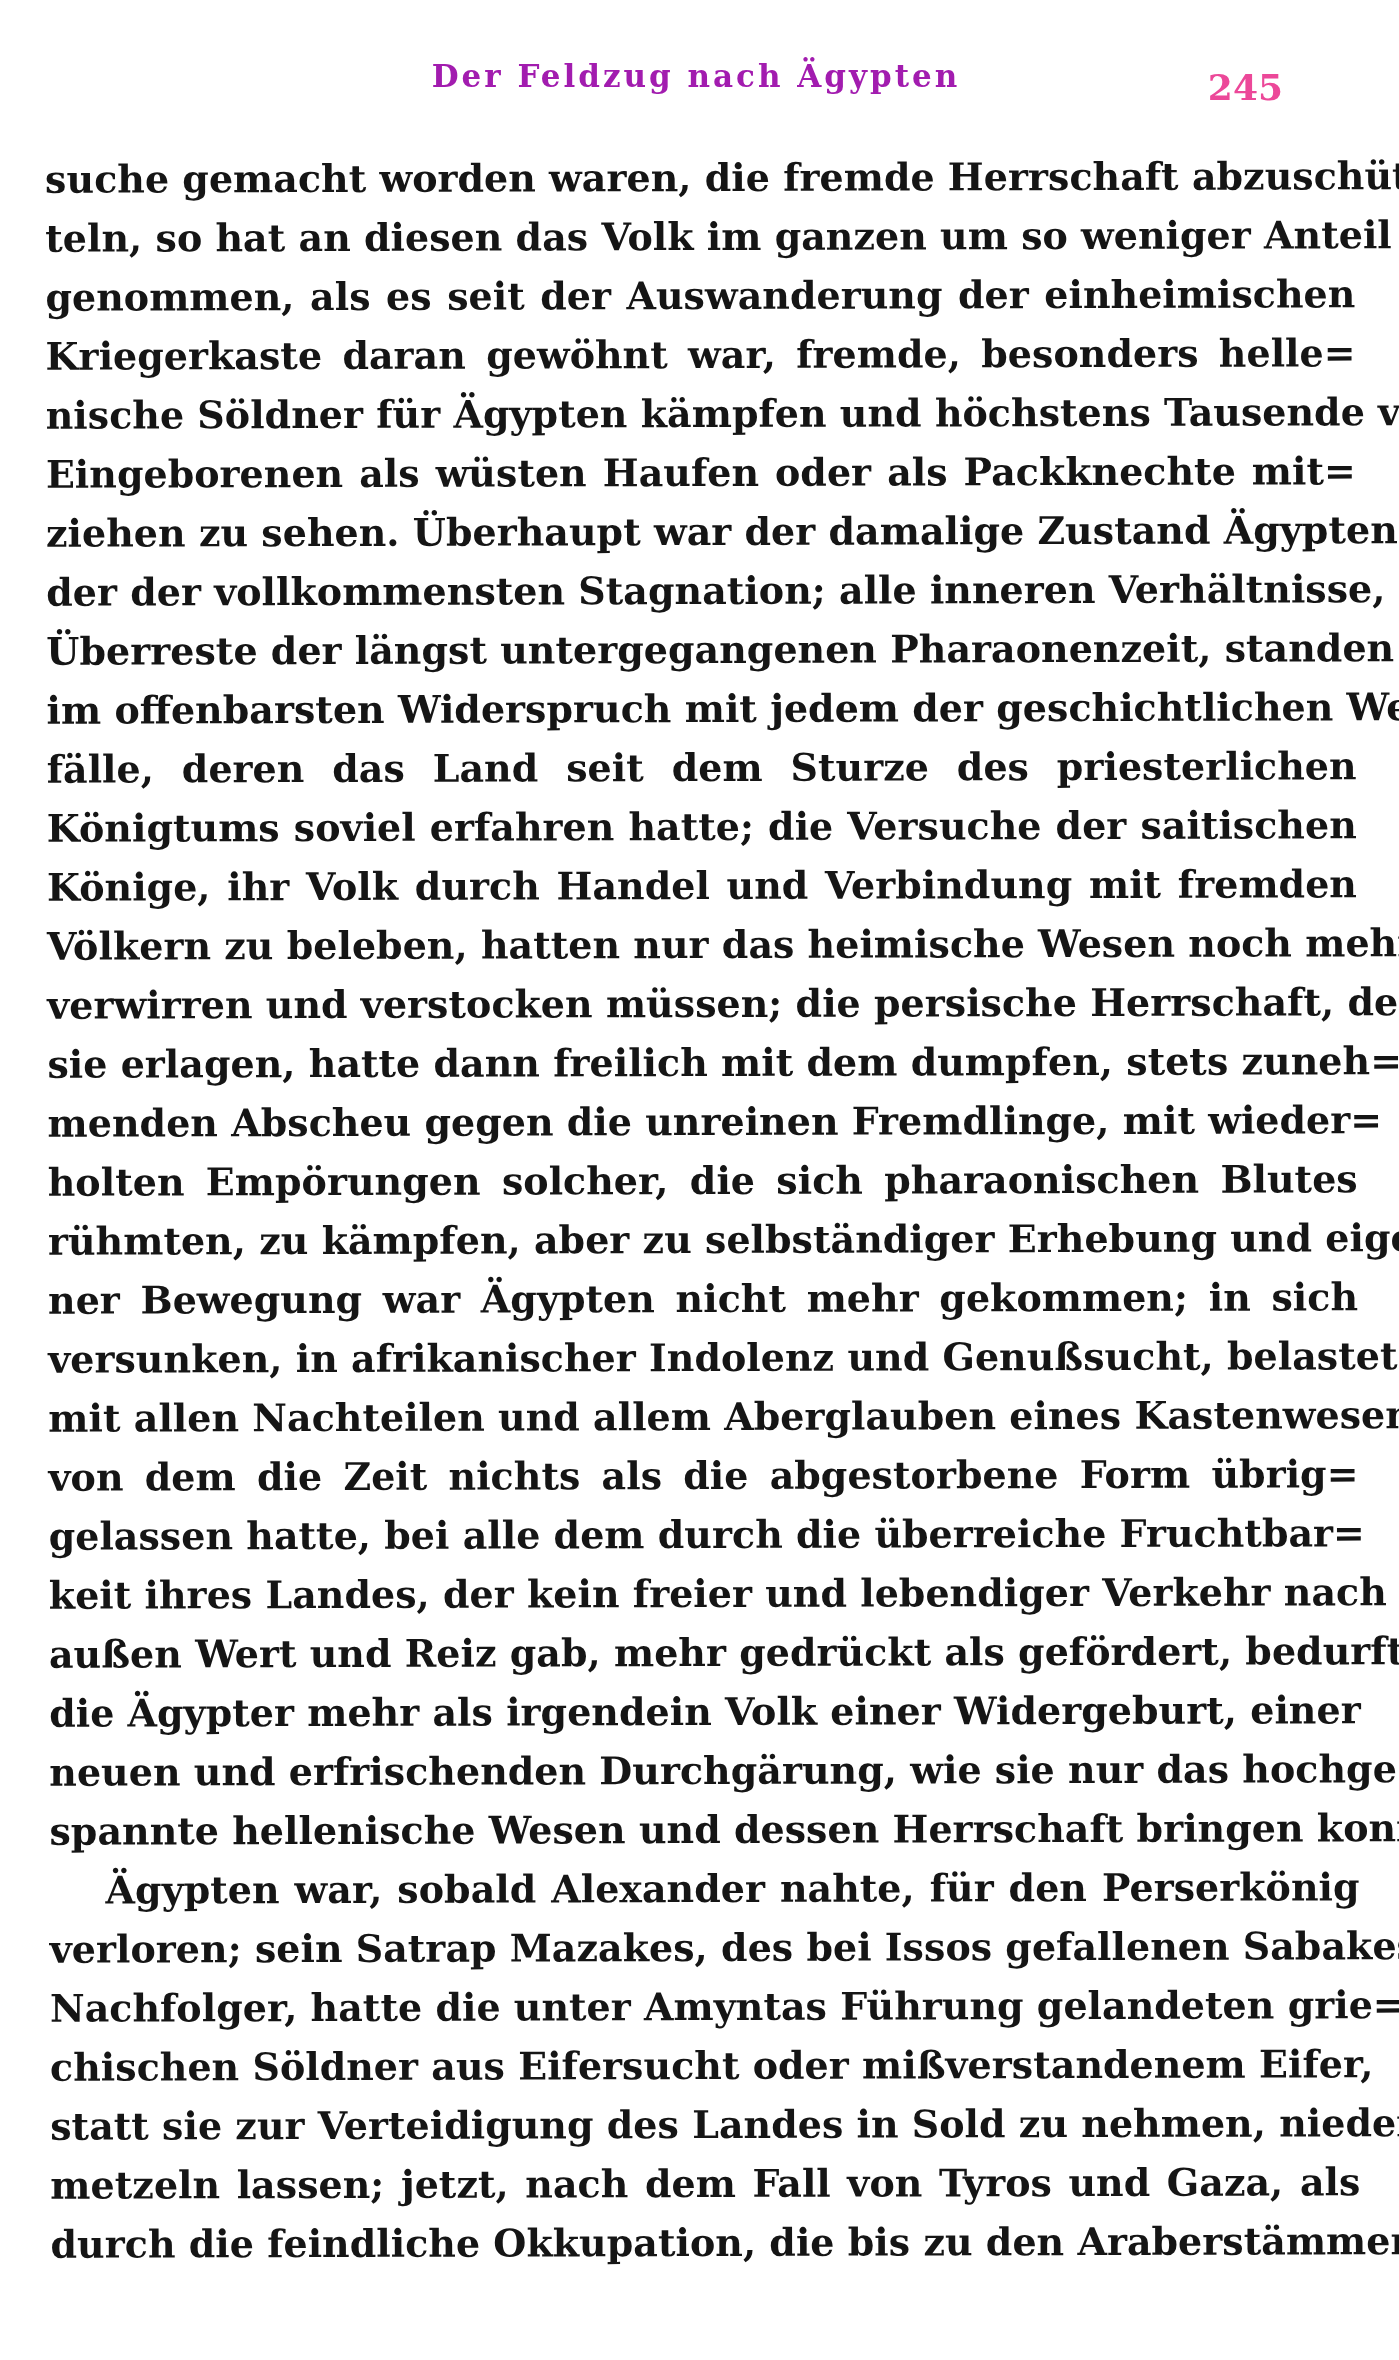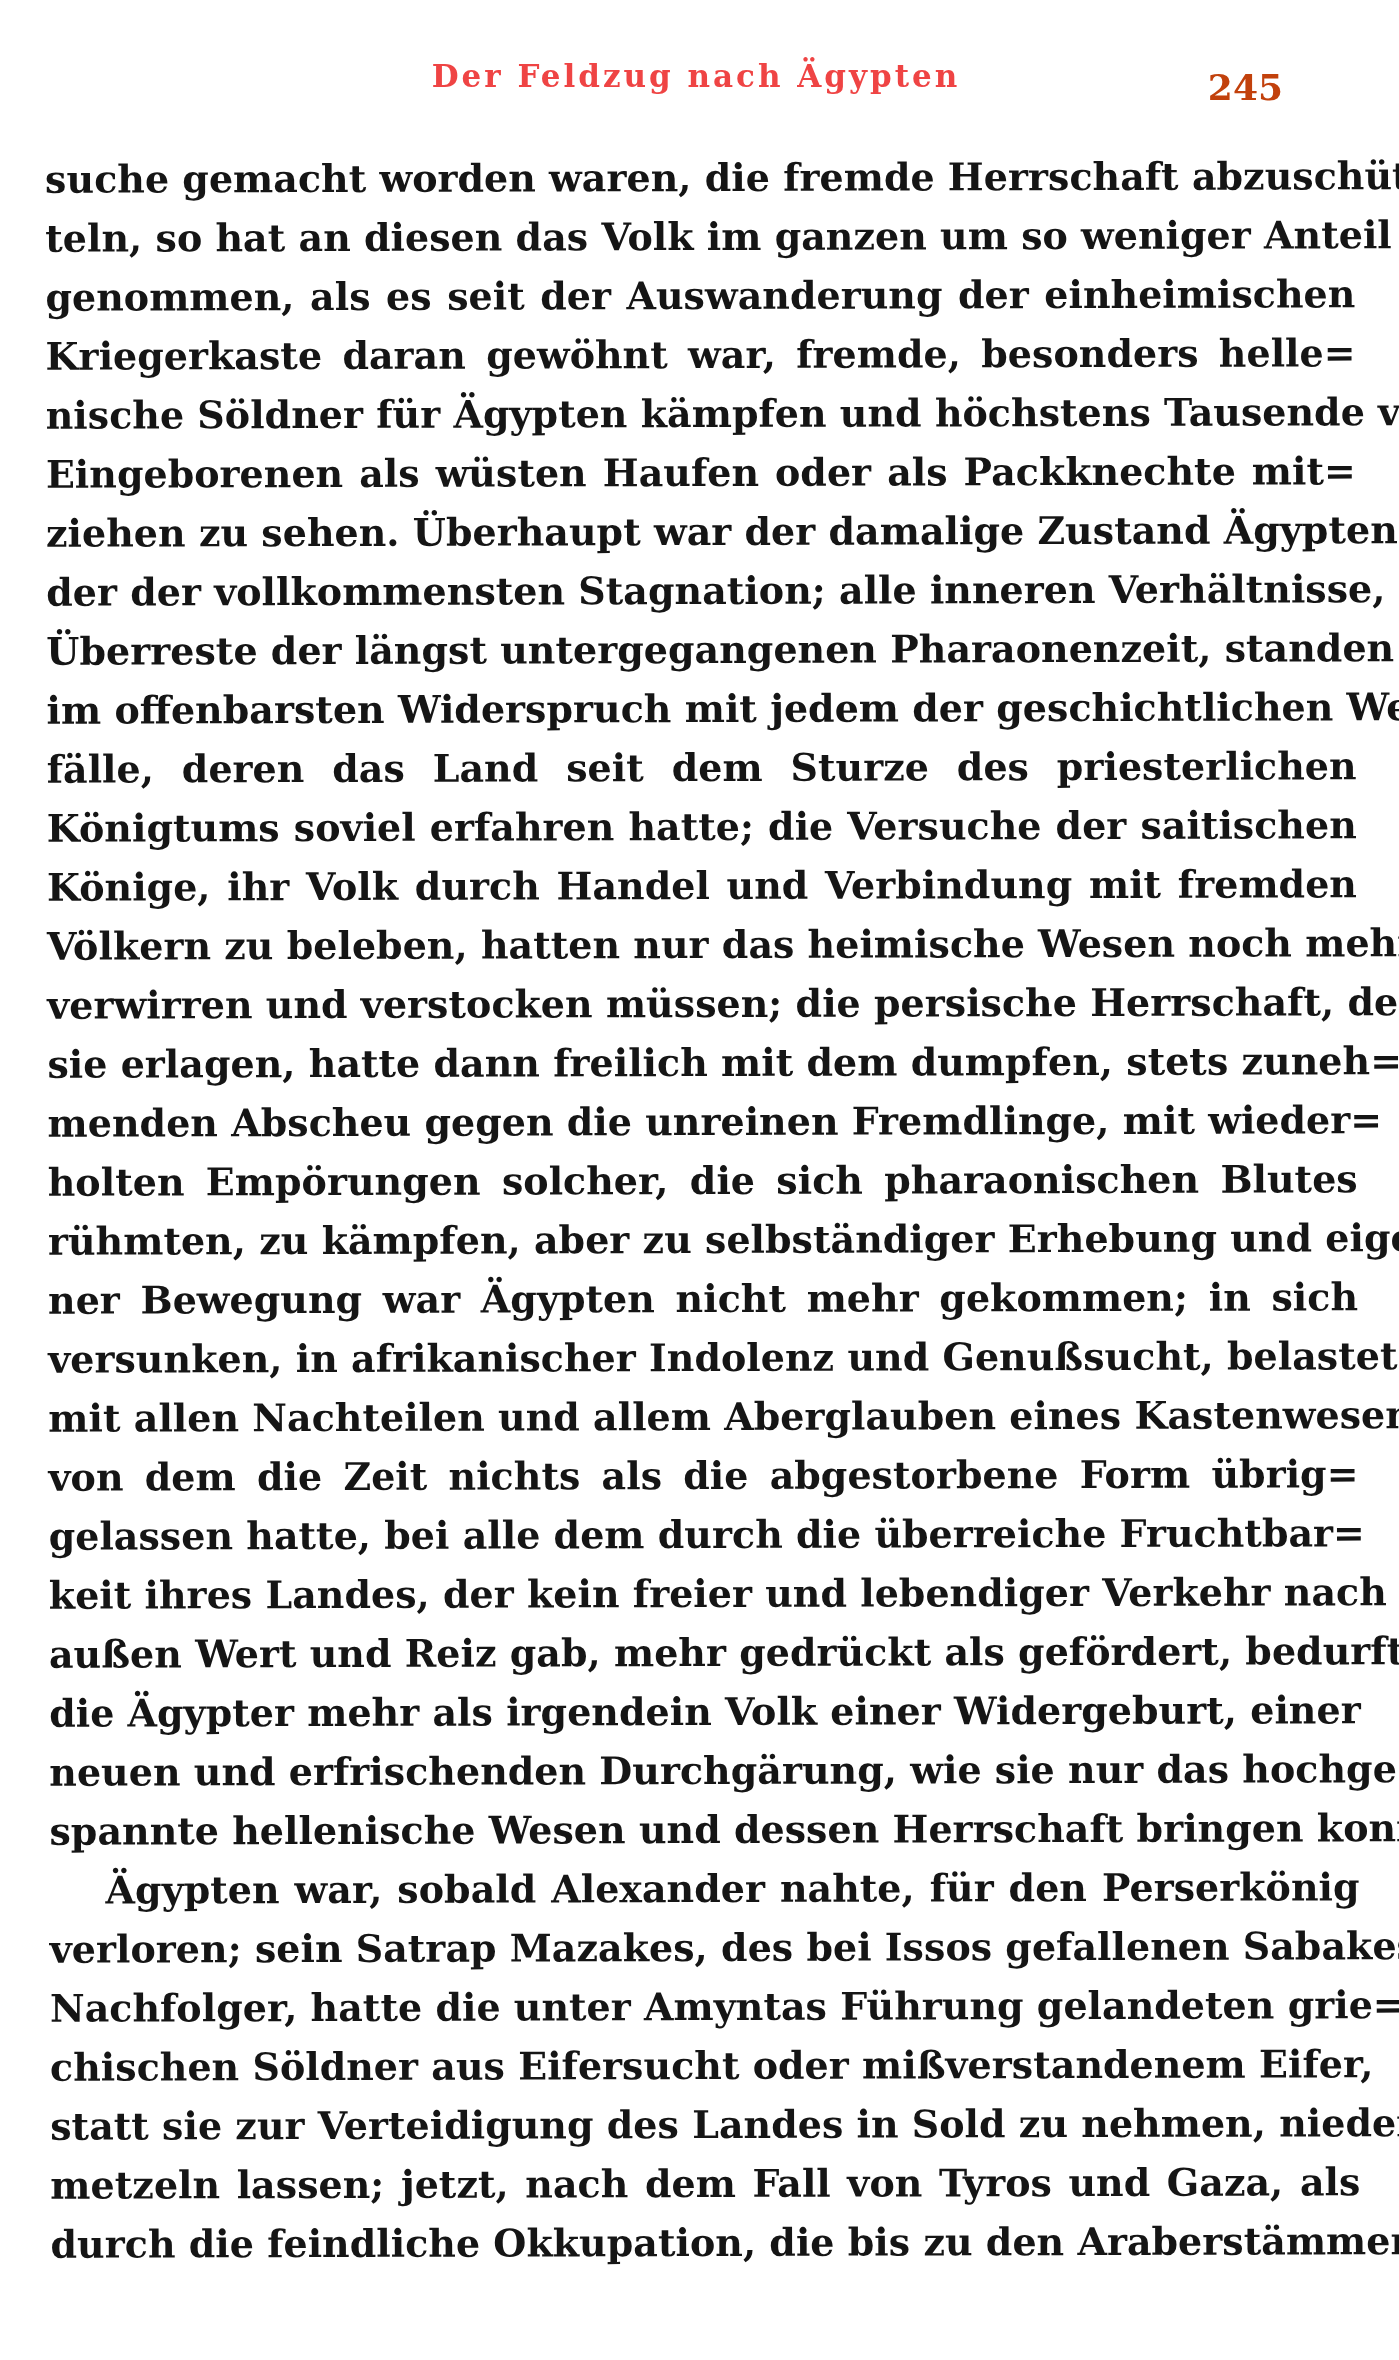--- a/index.html
+++ b/index.html
@@ -25,29 +25,29 @@
   }
   .running-title {
     position: absolute;
     left: 0;
     right: 8px;
     top: 6px;
     text-align: center;
     font-size: 31px;
     font-weight: bold;
     letter-spacing: 3px;
-    color: #ef4444;
+    color: #a21caf;
   }
   .page-number {
     position: absolute;
     right: 72px;
     top: 14px;
     font-size: 36px;
     font-weight: bold;
-    color: #c2410c;
+    color: #ec4899;
   }
   .text-block {
     position: absolute;
     top: 148px;
     left: 45px;
     width: 1310px;
     transform: rotate(-0.15deg);
     transform-origin: 50% 0;
   }
   .line {

